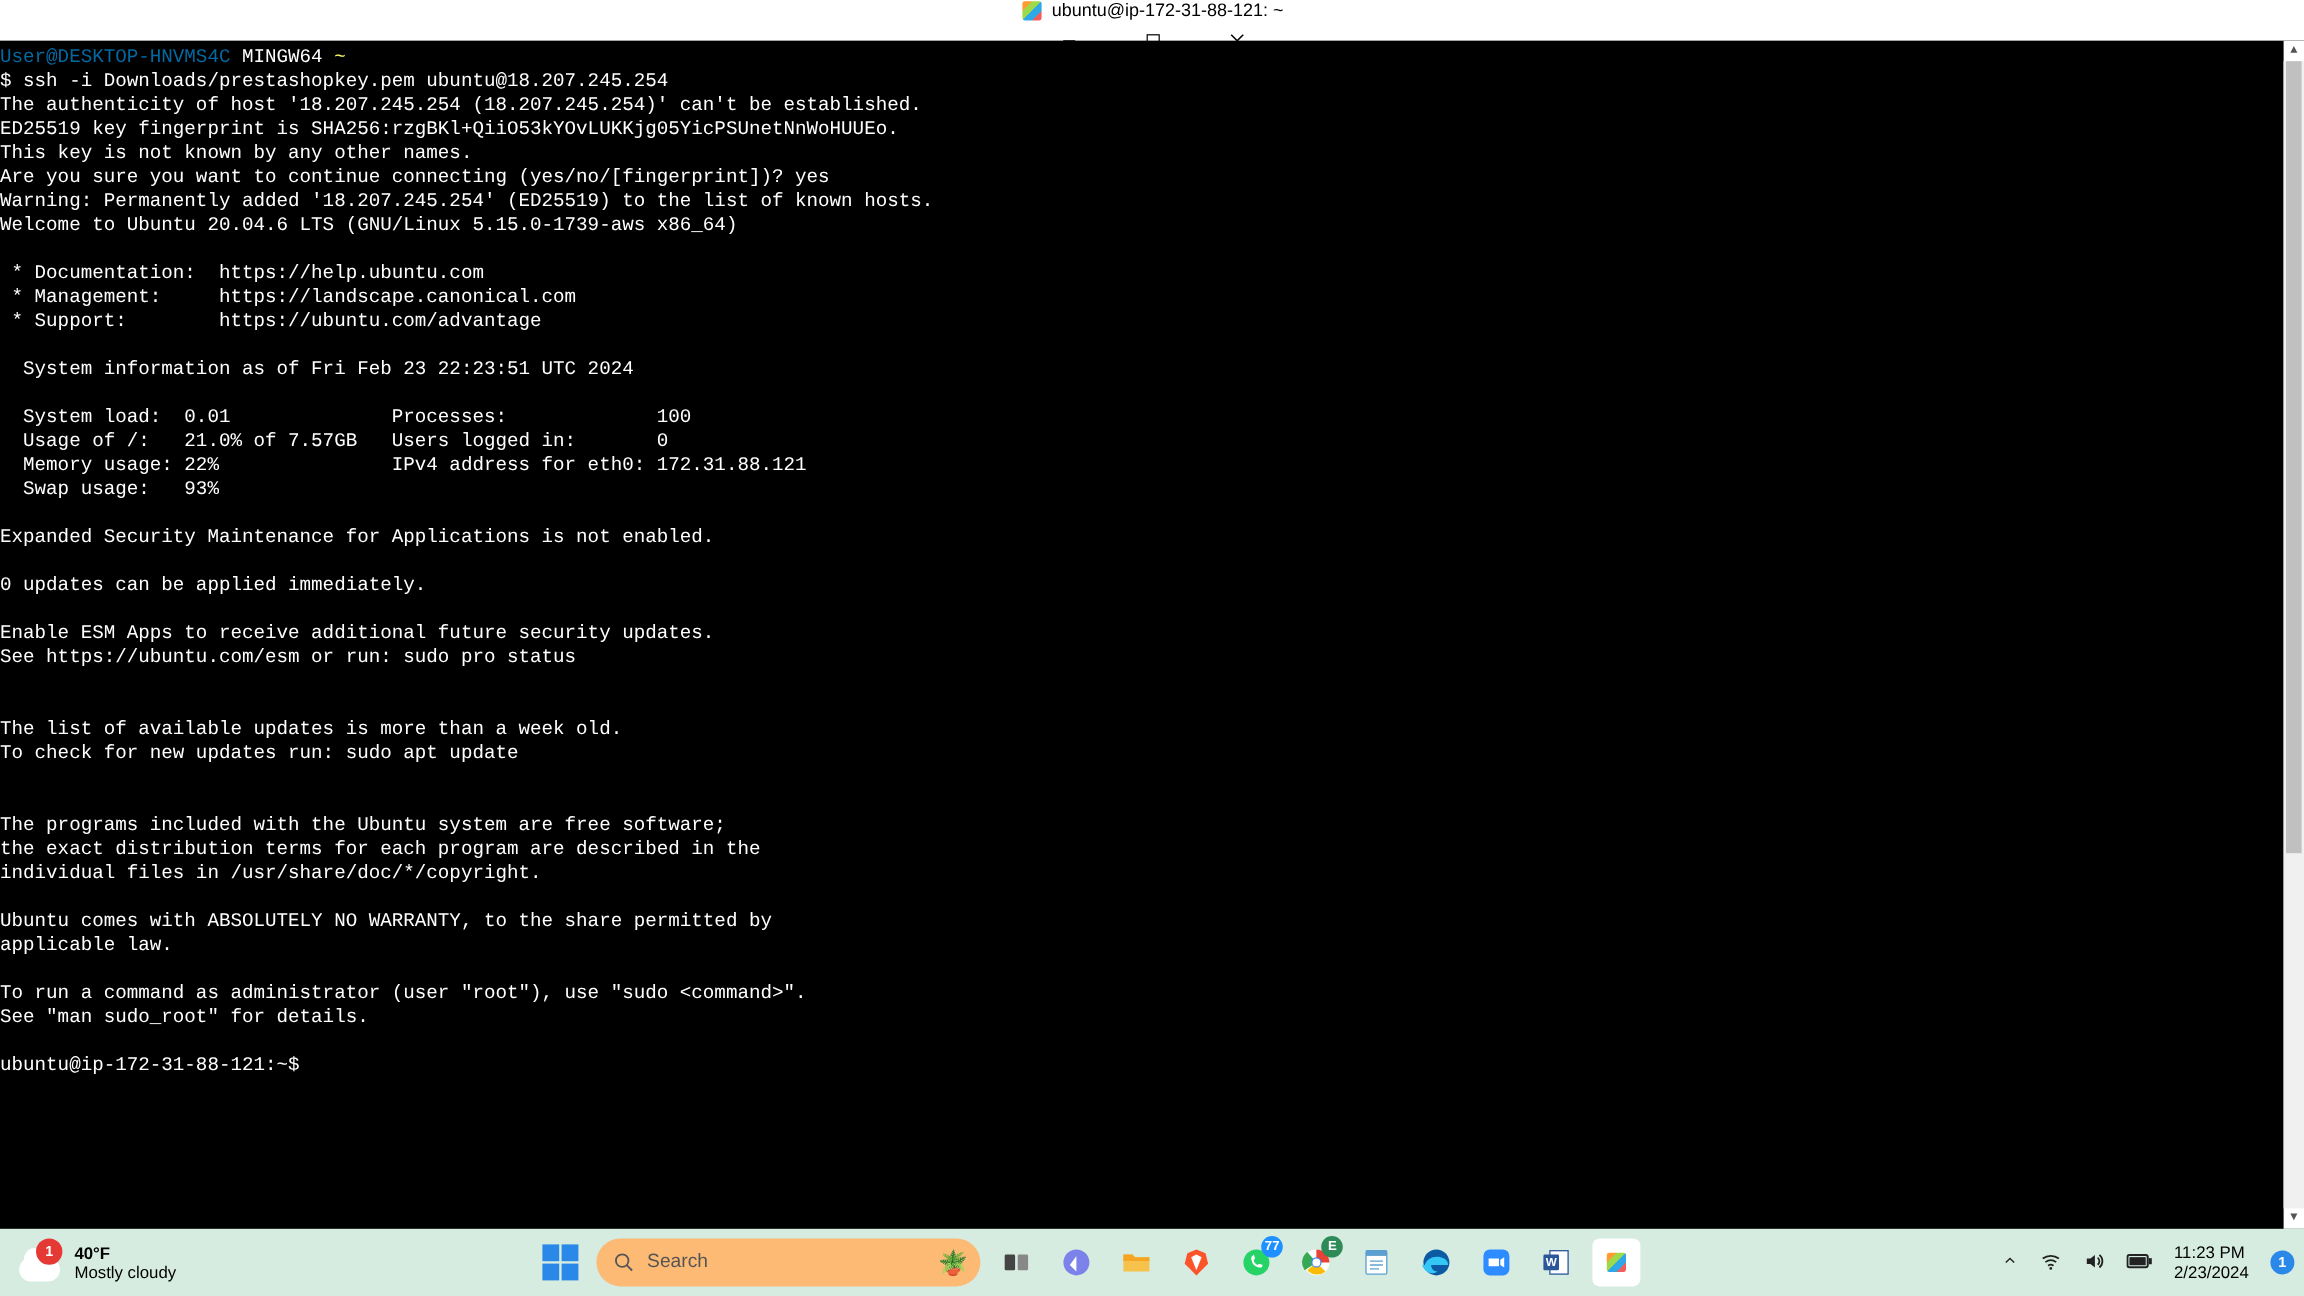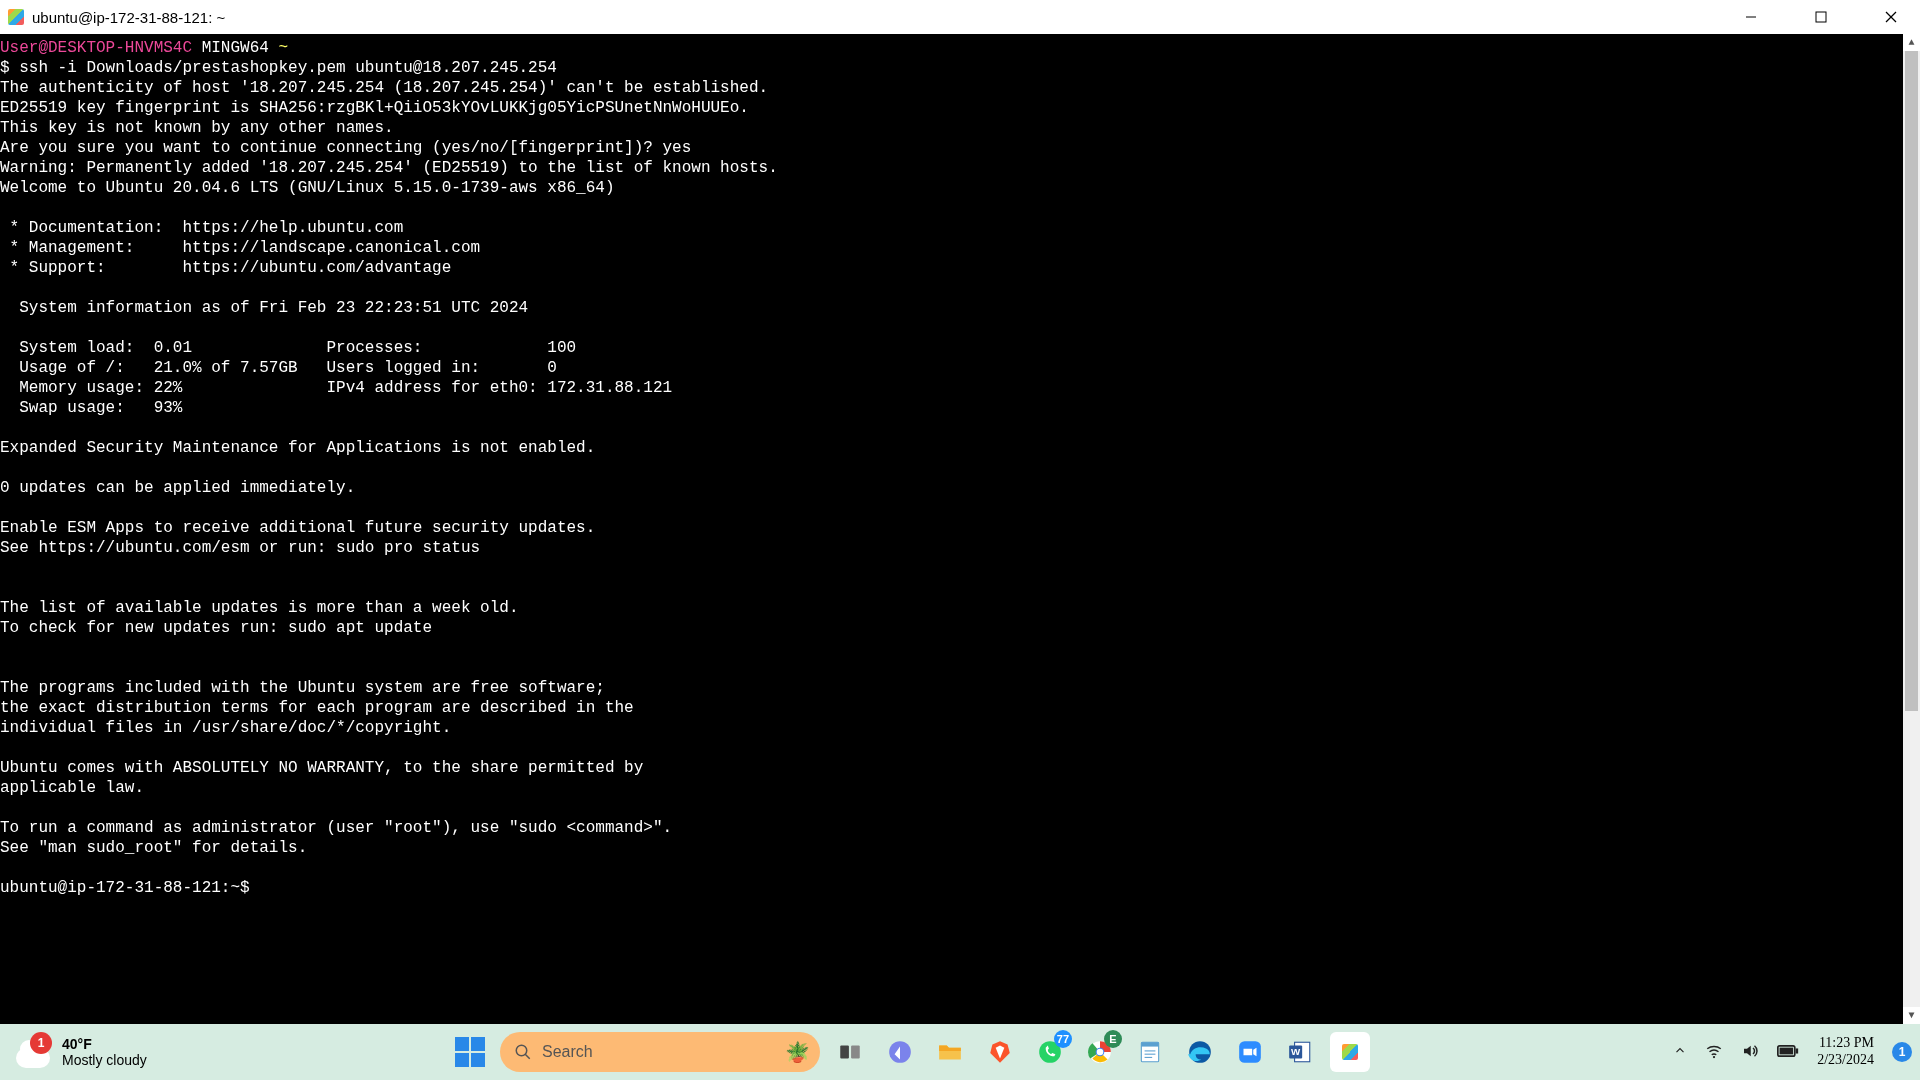--- a/index.html
+++ b/index.html
@@ -12,20 +12,21 @@
     position: relative;
   }
   .title-bar {
     width: 100%;
     height: 34px;
     background: #fff;
     display: flex;
     align-items: center;
     justify-content: space-between;
     padding: 0 6px 0 8px;
+    flex-direction: column;
   }
   .title-left {
     display: flex;
     align-items: center;
     gap: 8px;
   }
   .app-icon {
     width: 16px;
     height: 16px;
     position: relative;
@@ -61,21 +62,21 @@
     left: 0;
     right: 0;
     bottom: 56px;
     background: #000;
     color: #fff;
     font-size: 16px;
     line-height: 20px;
     white-space: pre;
     padding: 4px 0 0 0;
   }
-  .green { color: #ec4899; }
+  .green { color: #0369a1; }
   .magenta { color: #ffffff; }
   .yellow { color: #ffff66; }
   .taskbar {
     position: absolute;
     left: 0;
     right: 0;
     bottom: 0;
     height: 56px;
     background: #d6ece1;
     display: flex;
@@ -186,21 +187,21 @@
     align-items: center;
     justify-content: center;
   }
   .tb-right {
     display: flex;
     align-items: center;
     gap: 18px;
     padding-right: 8px;
   }
   .tray-icon { color: #222; }
-  .clock { text-align: right; line-height: 1.2; font-family: Liberation Serif, serif; }
+  .clock { line-height: 1.2; }
   .notif {
     width: 20px;
     height: 20px;
     background: #2988e8;
     border-radius: 50%;
     color: #fff;
     font-size: 12px;
     font-weight: 700;
     display: flex;
     align-items: center;

